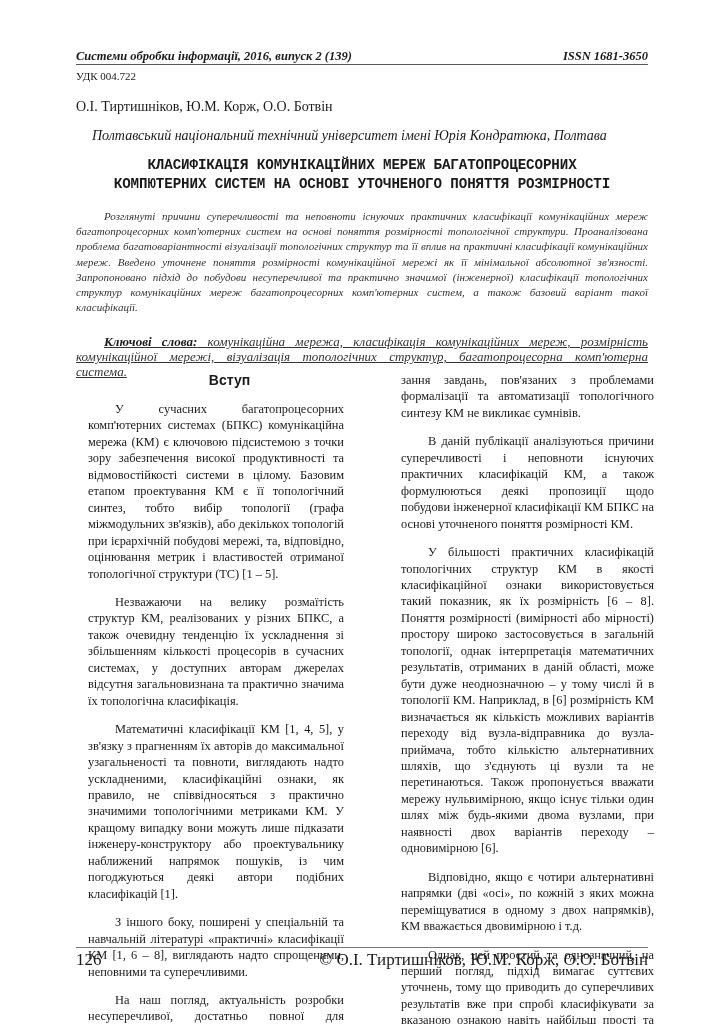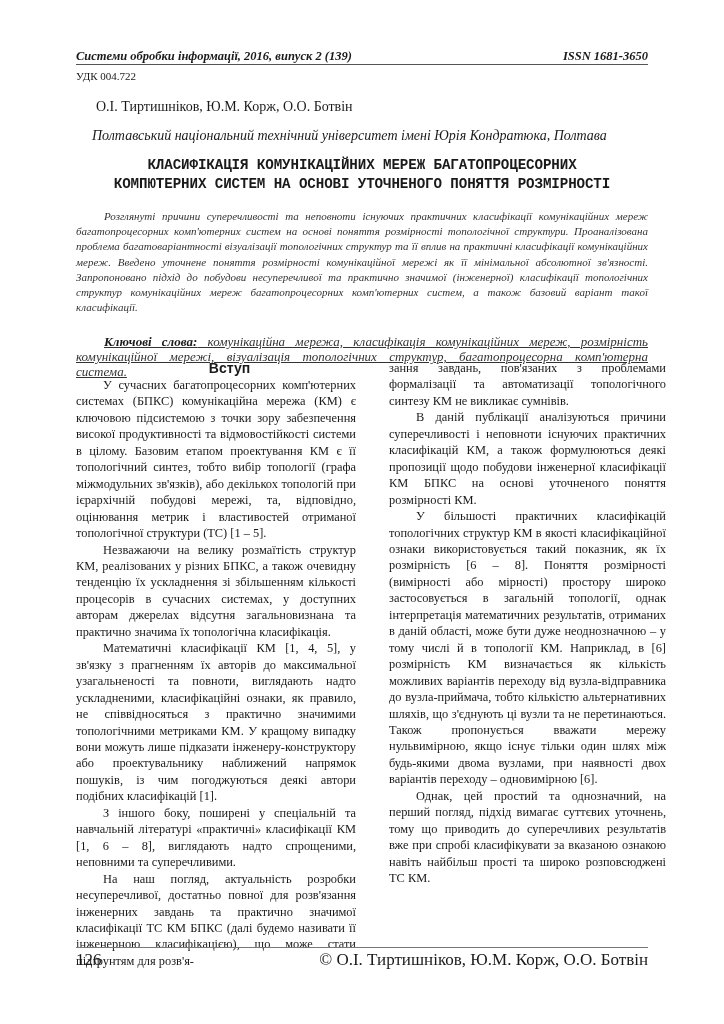--- a/index.html
+++ b/index.html
@@ -6,37 +6,37 @@
   body { width: 724px; height: 1024px; position: relative; overflow: hidden;
          font-family: "Liberation Serif", serif; color: #1a1a1a; }
   .page { position: absolute; left: 0; top: 0; width: 724px; height: 1024px; }
 
   .running-head { position: absolute; left: 76px; top: 46px; width: 572px; height: 18px;
                   font-family: "Liberation Serif", serif; font-style: italic; font-weight: bold; font-size: 12.5px;
                   display: flex; justify-content: space-between; align-items: flex-end; gap: 12px; }
   .head-rule { position: absolute; left: 76px; top: 64px; width: 572px; height: 0; border-top: 1.2px solid #555; }
 
   .udc { position: absolute; left: 76px; top: 70px; font-size: 11px; }
-  .authors { position: absolute; left: 76px; top: 99px; font-size: 14px; margin-left: 20px; }
+  .authors { position: absolute; left: 76px; top: 99px; font-size: 14px; }
   .affiliation { position: absolute; left: 92px; top: 128px; font-size: 14px; font-style: italic; }
 
   .title { position: absolute; left: 76px; top: 156px; width: 572px; text-align: center;
            font-family: Liberation Mono, monospace; font-weight: bold; font-size: 14.2px; line-height: 19px;
            letter-spacing: -0.1px; }
 
   .abstract { position: absolute; left: 76px; top: 209px; width: 572px; font-size: 11px; line-height: 15.2px;
               font-style: italic; text-align: justify; text-indent: 28px; color: #333; }
   .keywords { position: absolute; left: 76px; top: 334px; width: 572px; font-size: 13px; line-height: 15.2px;
               font-style: italic; text-align: justify; text-indent: 28px; color: #333; text-decoration: underline; }
   .keywords b { font-style: italic; color: #1a1a1a; }
 
   .col { position: absolute; top: 360px; font-size: 12.4px; line-height: 16.45px; text-align: justify; }
   .col-left { left: 76px; width: 280px; }
   .col-right { left: 389px; width: 277px; }
-  .col p { margin: 0; text-indent: 27px; }
+  .col p { margin: 12px; text-indent: 27px; }
   .sec-head { font-family: "Liberation Sans", sans-serif; font-weight: bold; font-size: 14px;
               text-align: center; line-height: 17px; text-indent: 0; }
   .sec-head-left { margin: 12px 0 7px 0; }
   .sec-head-right { margin: 10px 0 6px 0; }
 
   .foot-rule { position: absolute; left: 76px; top: 947px; width: 572px; height: 0; border-top: 1px solid #777; }
   .foot { position: absolute; left: 76px; top: 950px; width: 572px; font-size: 17px;
           display: flex; justify-content: space-between; }
 </style>
 </head>
@@ -69,20 +69,21 @@
     <p>Незважаючи на велику розмаїтість структур КМ, реалізованих у різних БПКС, а також очевидну тенденцію їх ускладнення зі збільшенням кількості процесорів в сучасних системах, у доступних авторам джерелах відсутня загальновизнана та практично значима їх топологічна класифікація.</p>
     <p>Математичні класифікації КМ [1, 4, 5], у зв'язку з прагненням їх авторів до максимальної узагальненості та повноти, виглядають надто ускладненими, класифікаційні ознаки, як правило, не співвідносяться з практично значимими топологічними метриками КМ. У кращому випадку вони можуть лише підказати інженеру-конструктору або проектувальнику наближений напрямок пошуків, із чим погоджуються деякі автори подібних класифікацій [1].</p>
     <p>З іншого боку, поширені у спеціальній та навчальній літературі «практичні» класифікації КМ [1, 6 – 8], виглядають надто спрощеними, неповними та суперечливими.</p>
     <p>На наш погляд, актуальність розробки несуперечливої, достатньо повної для розв'язання інженерних завдань та практично значимої класифікації ТС КМ БПКС (далі будемо називати її інженерною класифікацією), що може стати підґрунтям для розв'я-</p>
   </div>
 
   <div class="col col-right">
     <p style="text-indent:0">зання завдань, пов'язаних з проблемами формалізації та автоматизації топологічного синтезу КМ не викликає сумнівів.</p>
     <p>В даній публікації аналізуються причини суперечливості і неповноти існуючих практичних класифікацій КМ, а також формулюються деякі пропозиції щодо побудови інженерної класифікації КМ БПКС на основі уточненого поняття розмірності КМ.</p>
     <p>У більшості практичних класифікацій топологічних структур КМ в якості класифікаційної ознаки використовується такий показник, як їх розмірність [6 – 8]. Поняття розмірності (вимірності або мірності) простору широко застосовується в загальній топології, однак інтерпретація математичних результатів, отриманих в даній області, може бути дуже неоднозначною – у тому числі й в топології КМ. Наприклад, в [6] розмірність КМ визначається як кількість можливих варіантів переходу від вузла-відправника до вузла-приймача, тобто кількістю альтернативних шляхів, що з'єднують ці вузли та не перетинаються. Також пропонується вважати мережу нульвимірною, якщо існує тільки один шлях між будь-якими двома вузлами, при наявності двох варіантів переходу – одновимірною [6].</p>
+    <p>Відповідно, якщо є чотири альтернативні напрямки (дві «осі», по кожній з яких можна переміщуватися в одному з двох напрямків), КМ вважається двовимірною і т.д.</p>
     <p>Однак, цей простий та однозначний, на перший погляд, підхід вимагає суттєвих уточнень, тому що приводить до суперечливих результатів вже при спробі класифікувати за вказаною ознакою навіть найбільш прості та широко розповсюджені ТС КМ.</p>
   </div>
 
   <div class="foot-rule"></div>
   <div class="foot">
     <span>126</span>
     <span>© О.І. Тиртишніков, Ю.М. Корж, О.О. Ботвін</span>
   </div>
 </div>
 

